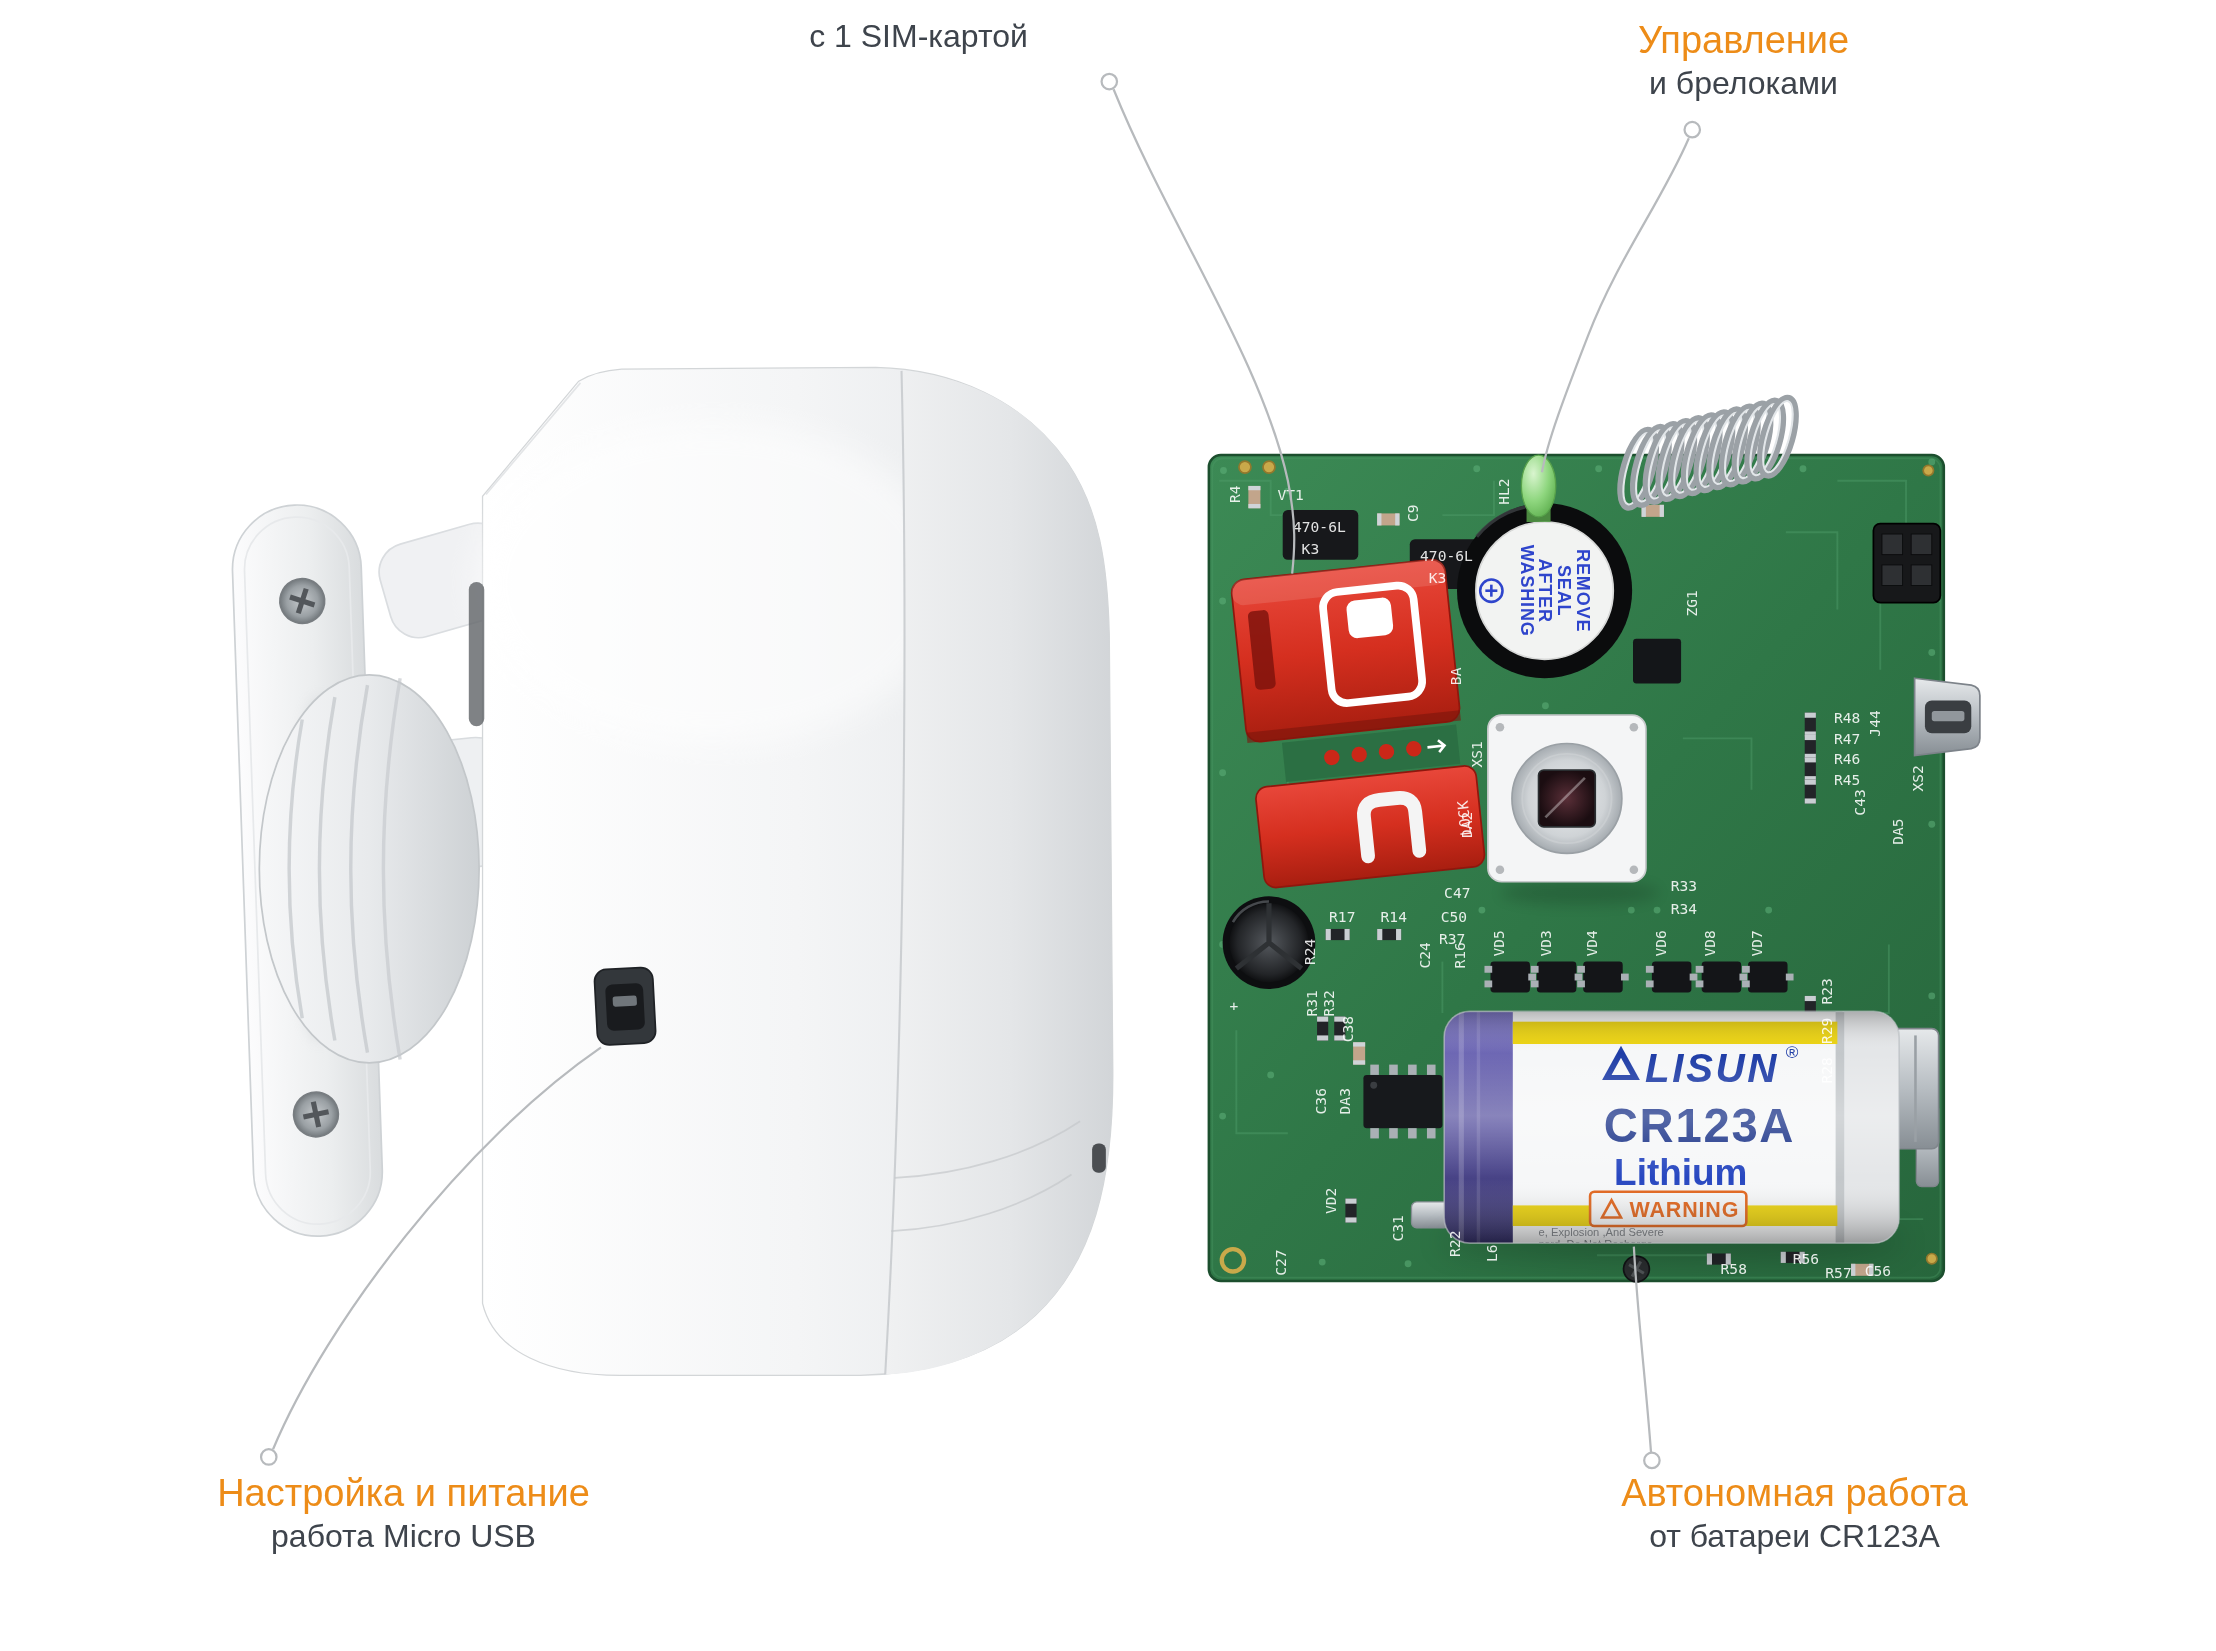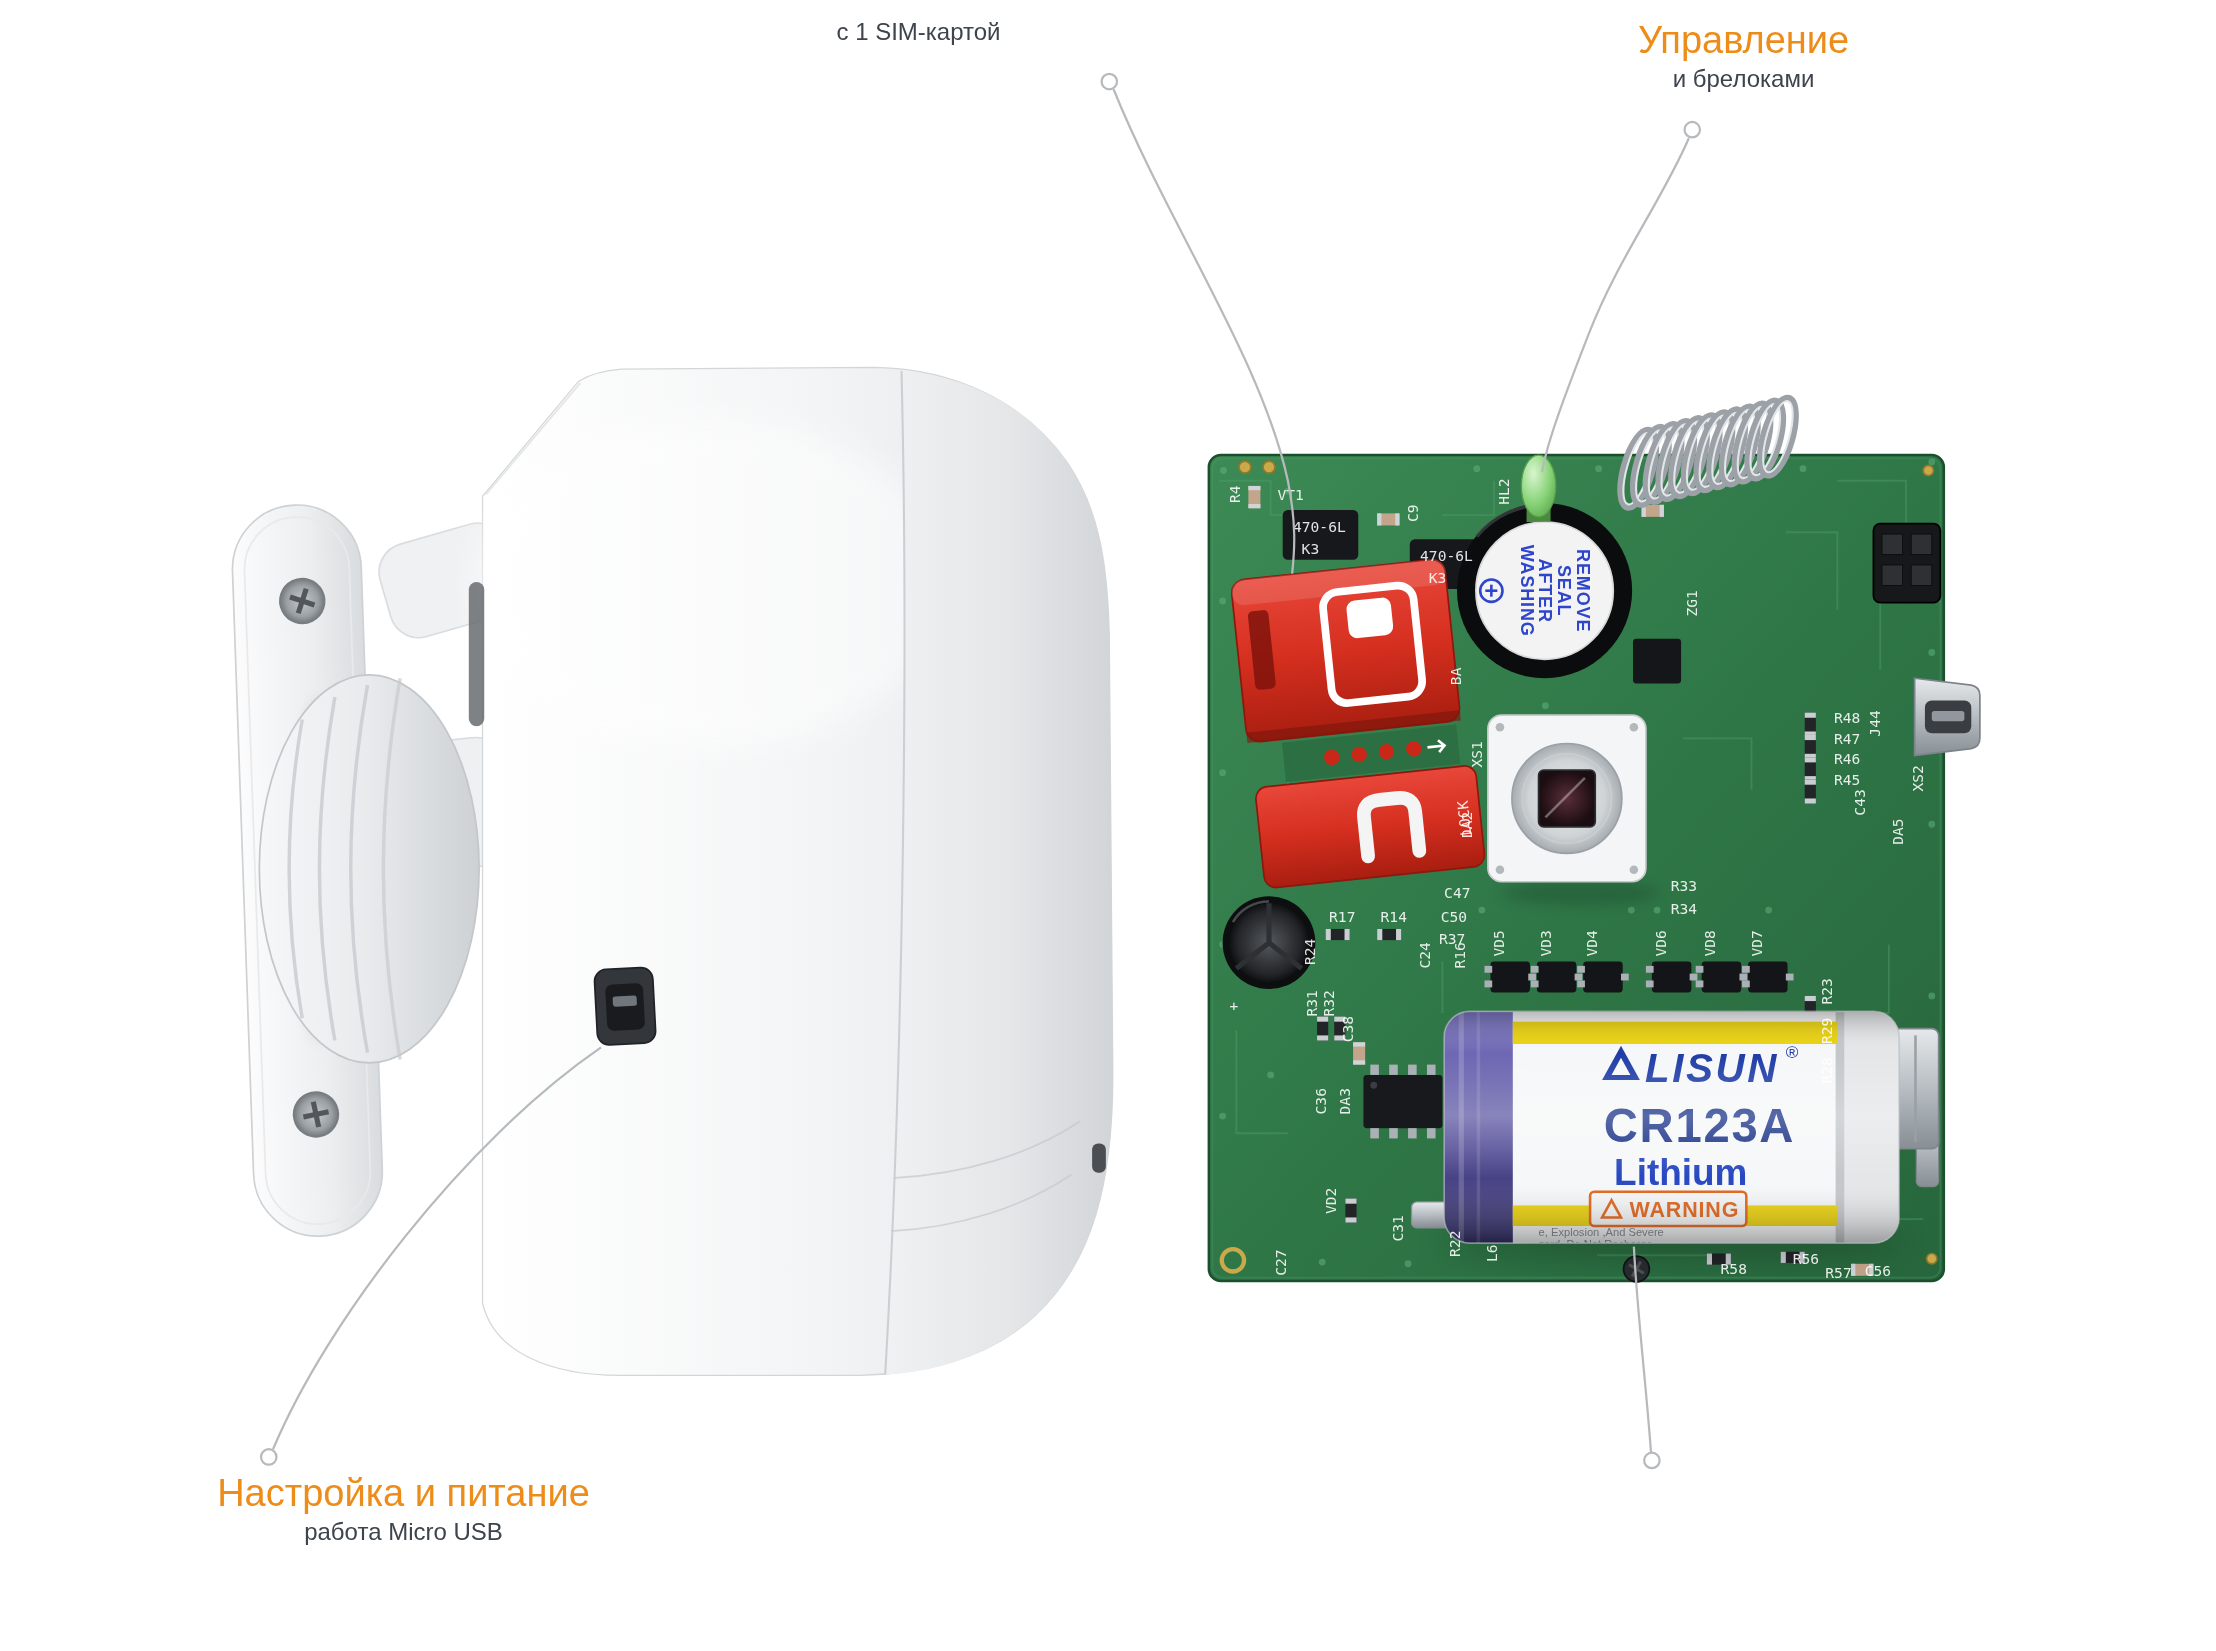--- a/index.html
+++ b/index.html
@@ -1,21 +1,21 @@
 <!DOCTYPE html>
 <html style="--accent: #ed8c18; --text: #3e444c; --leader: #b7babd; --pcb_green: #2f7747; --sim_red: #d52f1f; --battery_blue: #1e3ca6; --battery_yellow: #ecd30c; --warning_orange: #e2641a;font-size:13.7px"><head>
 <meta charset="utf-8">
 <style>
   html,body{margin:0;padding:0;background:#fff;}
   .stage{position:relative;width:2216px;height:1651px;background:#fff;overflow:hidden;
          font-family:"Liberation Sans",sans-serif;}
   .stage svg{position:absolute;left:0;top:0;}
   .ann{position:absolute;text-align:center;}
   .ann-title{font-size:38px;color:var(--accent);line-height:1.24;}
-  .ann-sub{font-size:24px;color:var(--text);line-height:1.24;}
+  .ann-sub{font-size:32px;color:var(--text);line-height:1.24;}
   .lead{fill:none;stroke:var(--leader);stroke-width:2.6;}
   .lead-dot{fill:#ffffff;stroke:var(--leader);stroke-width:2.6;}
   .silk{font-family:"DejaVu Sans Mono",monospace;font-size:17px;fill:rgba(255,255,255,.88);}
   .coil{fill:none;stroke:#9ba1a6;stroke-width:7;}
   .coil-hi{fill:none;stroke:#e2e6e9;stroke-width:2.4;}
   .bz{font-family:"Liberation Sans",sans-serif;font-weight:bold;font-size:21px;fill:#2f45cc;text-anchor:middle;letter-spacing:1px;}
   .bat-brand{font-family:"Liberation Sans",sans-serif;font-weight:bold;font-style:italic;font-size:47px;fill:#1e3ca6;letter-spacing:3px;}
   .bat-reg{font-family:"Liberation Sans",sans-serif;font-size:20px;fill:#1e3ca6;}
   .bat-model{font-family:"Liberation Sans",sans-serif;font-weight:bold;font-size:55px;fill:#162f86;letter-spacing:2px;}
   .bat-chem{font-family:"Liberation Sans",sans-serif;font-weight:bold;font-size:43px;fill:#2747c0;}
@@ -506,15 +506,19 @@
 <div class="ann" style="left:1486px;top:17px;width:515px">
   <div class="ann-title">Управление</div>
   <div class="ann-sub">и брелоками</div>
 </div>
 
 <div class="ann" style="left:146px;top:1470px;width:515px">
   <div class="ann-title">Настройка и питание</div>
   <div class="ann-sub">работа Micro USB</div>
 </div>
 
-
+<div class="ann" style="left:1537px;top:1470px;width:515px">
+  <div class="ann-title">Автономная работа</div>
+  <div class="ann-sub">от батареи CR123A</div>
 </div>
 
+</div>
+
 
 </body></html>

